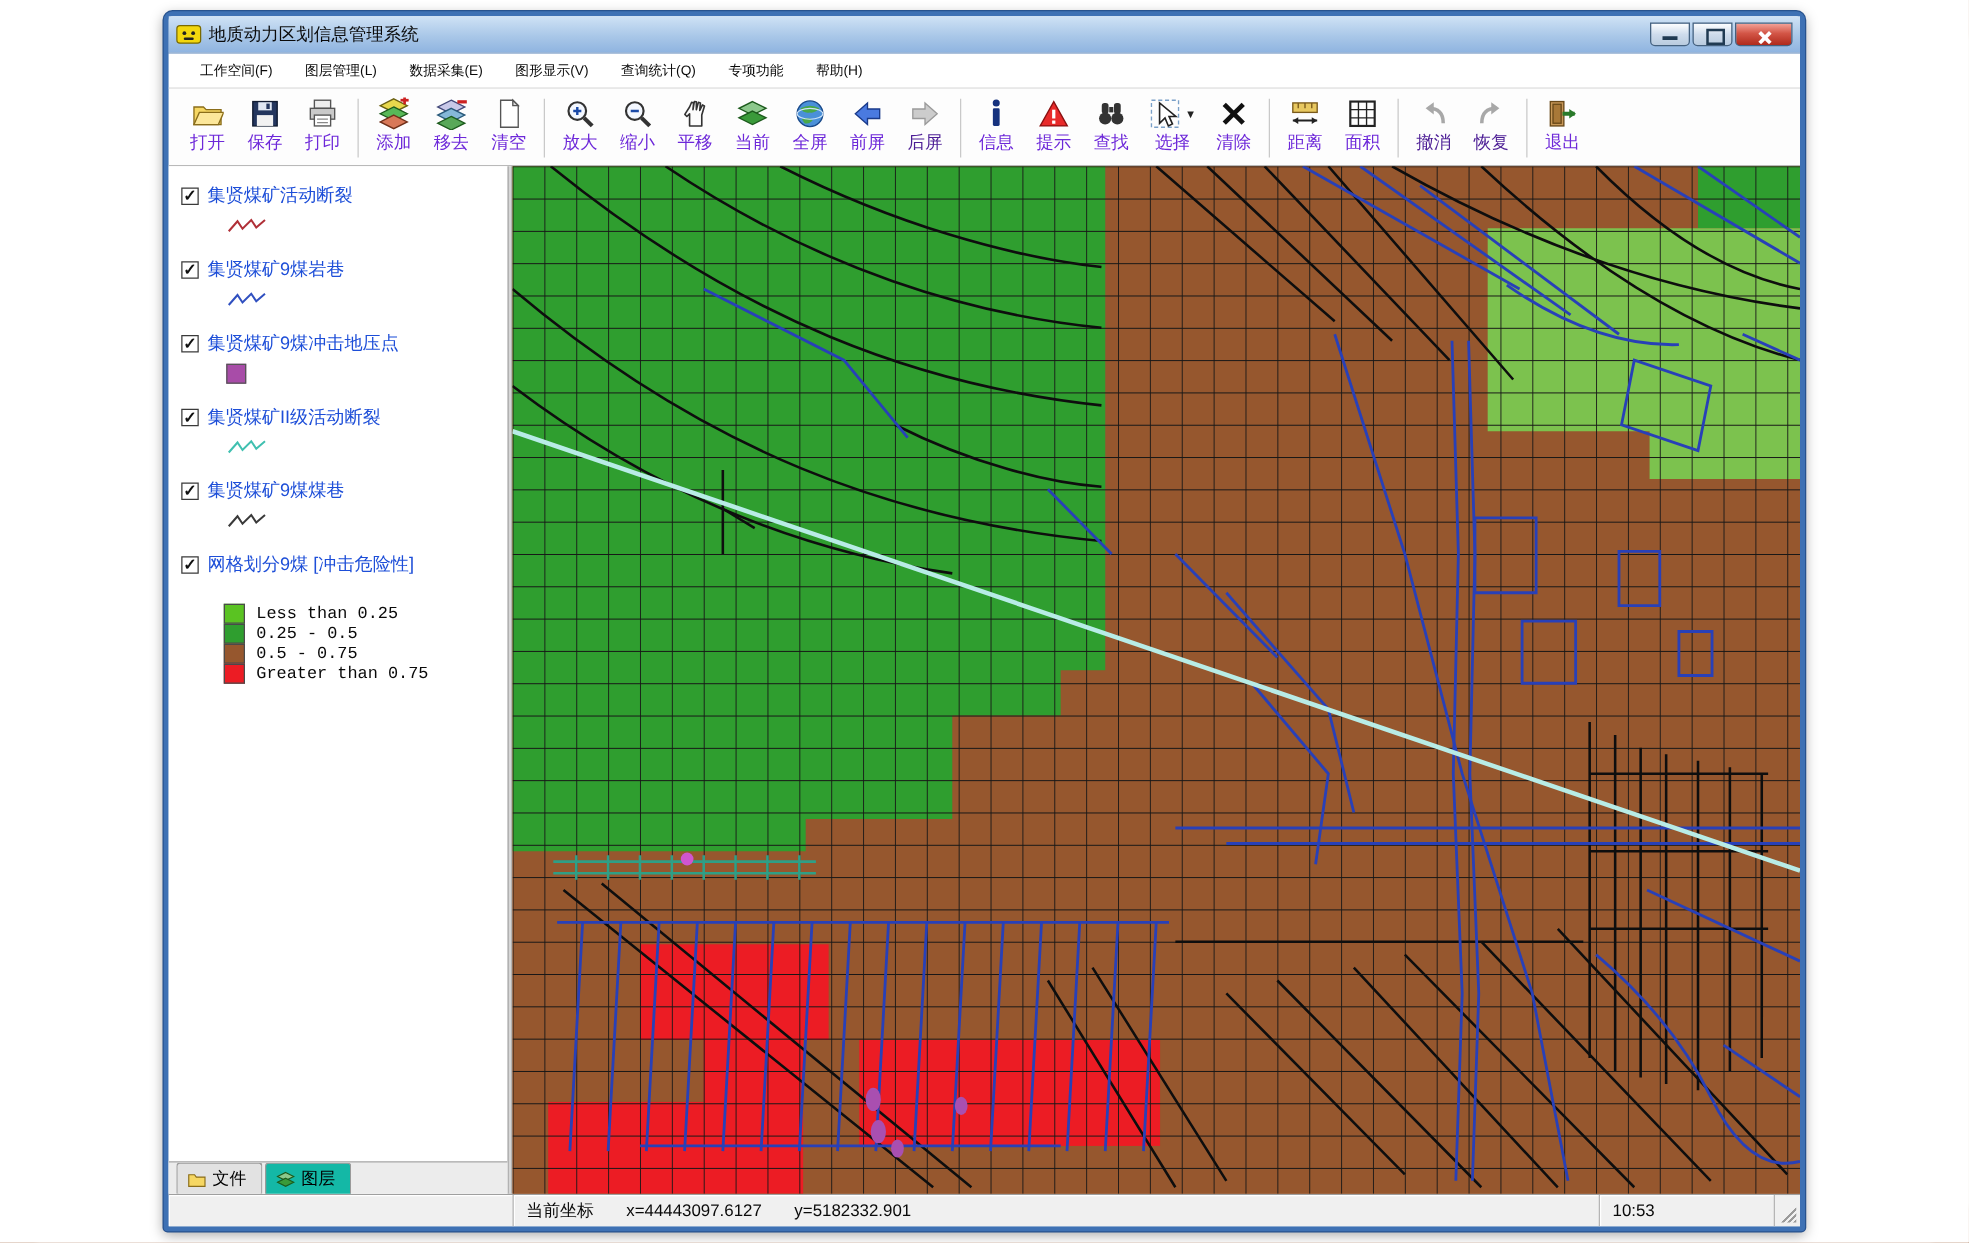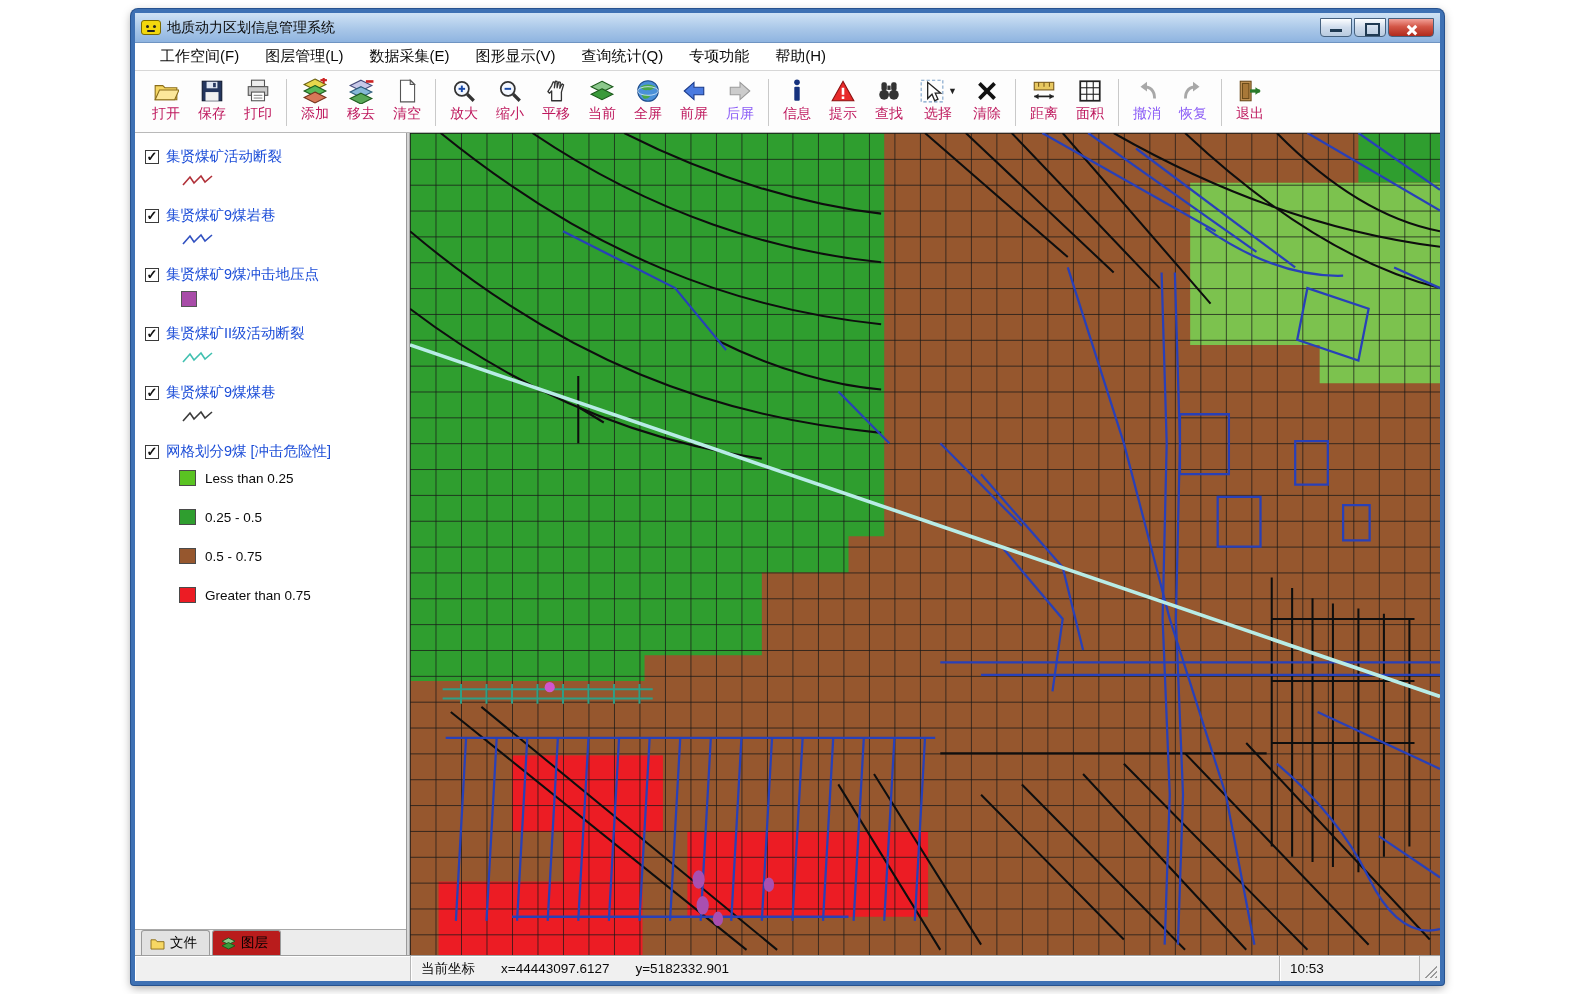--- a/index.html
+++ b/index.html
@@ -22,52 +22,52 @@
           background:linear-gradient(180deg,#fdfeff,#cfdcec 50%,#b9cbdf); position:relative; cursor:pointer; }
   .wbtn-min:after { content:""; position:absolute; left:9px; bottom:4px; width:12px; height:3px; background:#203a52; }
   .wbtn-max:after { content:""; position:absolute; left:10px; top:4px; width:11px; height:9px; border:2px solid #203a52; }
   .wbtn-close { width:46px; background:linear-gradient(180deg,#f3a198,#d35647 45%,#b02a1c); }
   .wbtn-close:before, .wbtn-close:after { content:""; position:absolute; left:17px; top:4px; width:10px; height:10px; }
   .wbtn-close:before { border:0; width:12px; height:3px; background:#fff; transform:rotate(45deg) translate(4px,4px); }
   .wbtn-close:after  { width:12px; height:3px; background:#fff; transform:rotate(-45deg) translate(-4px,4px); }
 
   
   .menubar { height:28px; background:#fff; border-bottom:1px solid #d7d7d7; display:flex; align-items:center; padding-left:14px; gap:4px; }
-  .menu-item { font-size:15px; color:#0a0a0a; padding:3px 11px; cursor:default; }
+  .menu-item { font-size:11px; color:#0a0a0a; padding:3px 11px; cursor:default; }
 
   
   .toolbar { height:62px; background:#fdfdfd; border-bottom:1px solid #b9b9b9; display:flex; align-items:stretch; padding:2px 4px 0 8px; }
   .tbtn { display:flex; flex-direction:column; align-items:center; justify-content:flex-start; gap:1px; padding:4px 6px 2px; min-width:46px; cursor:pointer; border:1px solid transparent; }
   .ticon { width:26px; height:26px; display:block; }
-  .tlabel { font-size:14px; color:#be185d; white-space:nowrap; }
-  .tbtn.disabled .tlabel { color:#8b5cf6; }
+  .tlabel { font-size:14px; color:#6d28d9; white-space:nowrap; }
+  .tbtn.disabled .tlabel { color:#4c1d95; }
   .tbtn.disabled { cursor:default; }
   .tsep { width:1px; background:#c9c9c9; margin:6px 5px; }
   .caretwrap { display:flex; align-items:center; }
   .tcaret { font-size:9px; color:#222; margin-left:3px; align-self:center; }
 
   
   .content { flex:1; display:flex; min-height:0; background:#efefef; }
   .leftpanel { width:272px; background:#fff; border-right:1px solid #9a9a9a; display:flex; flex-direction:column; position:relative; }
   .layers-scroll { flex:1; overflow:hidden; padding-top:8px; }
   .layer-item { padding:6px 8px 2px 10px; }
   .layer-row { display:flex; align-items:center; gap:7px; }
   .checkbox { width:14px; height:14px; background:#fff; border:1px solid #3a3a3a; display:flex; align-items:center; justify-content:center; flex:0 0 auto; cursor:pointer; }
   .checkbox .check { font-size:13px; line-height:12px; color:#111; font-weight:bold; }
   .layer-label { font-size:14.5px; color:#1d4ed8; font-weight:500; }
   .layer-symbol { margin:6px 0 8px 36px; height:18px; display:flex; align-items:center; }
   .sym-square { width:16px; height:16px; border:1px solid #555; }
-  .legend { margin:9px 0 4px 34px; display:flex; flex-direction:column; gap:23px; }
+  .legend { margin:22px 0 4px 34px; display:flex; flex-direction:column; gap:0;font-family:Liberation Mono, monospace; }
   .legend-row { display:flex; align-items:center; gap:9px; }
   .legend-swatch { width:17px; height:16px; border:1px solid #4a4a4a; flex:0 0 auto; }
   .legend-label { font-size:13.5px; color:#0a0a0a; }
 
   .panel-tabs { height:26px; border-top:1px solid #a8a8a8; display:flex; align-items:flex-end; padding-left:6px; gap:2px; background:#ececec; }
   .ptab { display:flex; align-items:center; gap:5px; font-size:13.5px; padding:3px 12px 3px 8px; border:1px solid #9a9a9a; border-bottom:none; background:#e2e2e2; border-radius:3px 3px 0 0; cursor:pointer; }
-  .ptab.active { background:#b91c1c;margin-top:24px; }
+  .ptab.active { background:#14b8a6;margin-top:24px; }
   .ptab svg { width:15px; height:13px; }
 
   .splitter { width:3px; background:#d6d6d6; border-right:1px solid #a8a8a8; cursor:col-resize; }
   .maparea { flex:1; position:relative; background:#96572e; min-width:0; }
   .maparea svg.mapsvg { width:100%; height:100%; display:block; }
 
   
   .statusbar { height:26px; background:#f0f0f0; border-top:1px solid #9f9f9f; display:flex; align-items:stretch; font-size:13.5px; color:#0a0a0a; }
   .sseg { display:flex; align-items:center; padding:12px 10px; border-right:1px solid #b5b5b5; box-shadow:inset 1px 1px 0 #fff; }
   .sseg-left { width:276px; }

